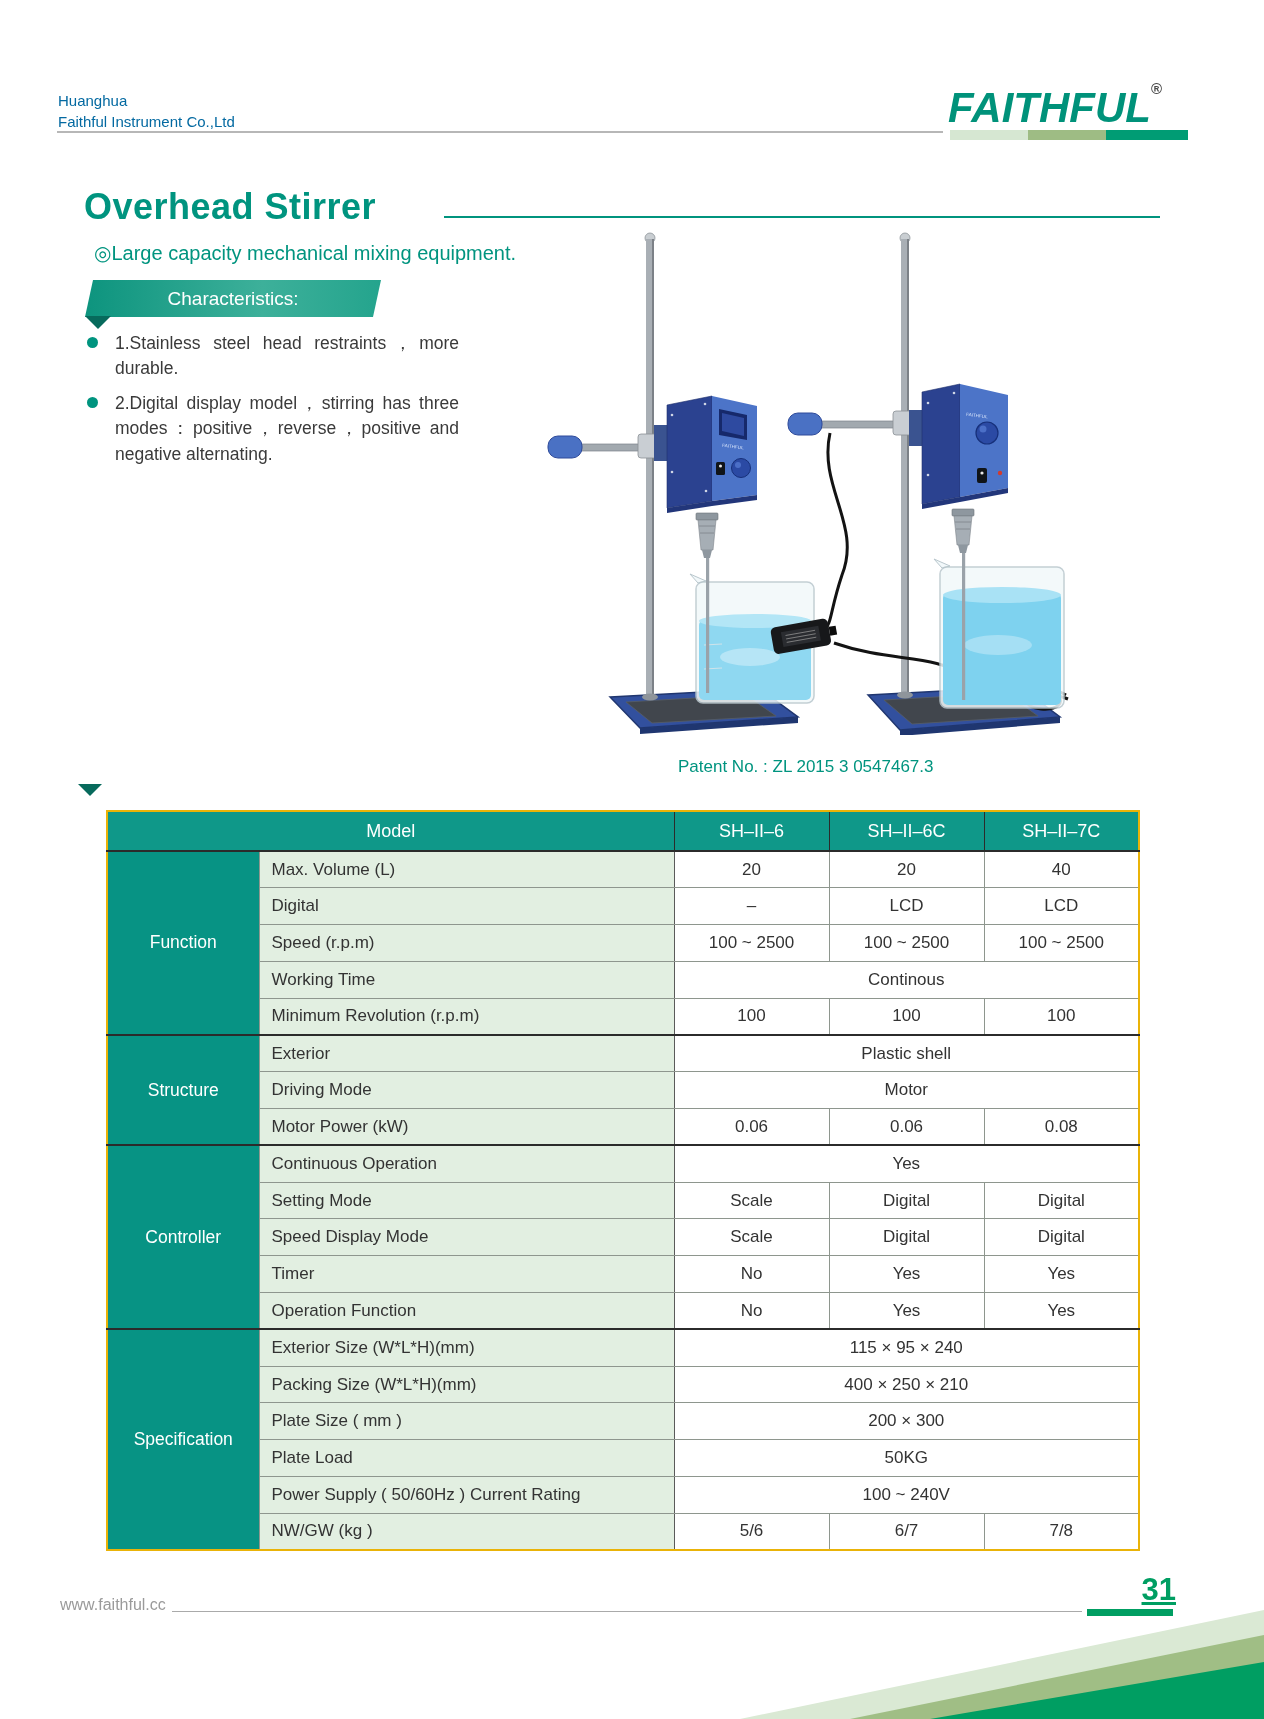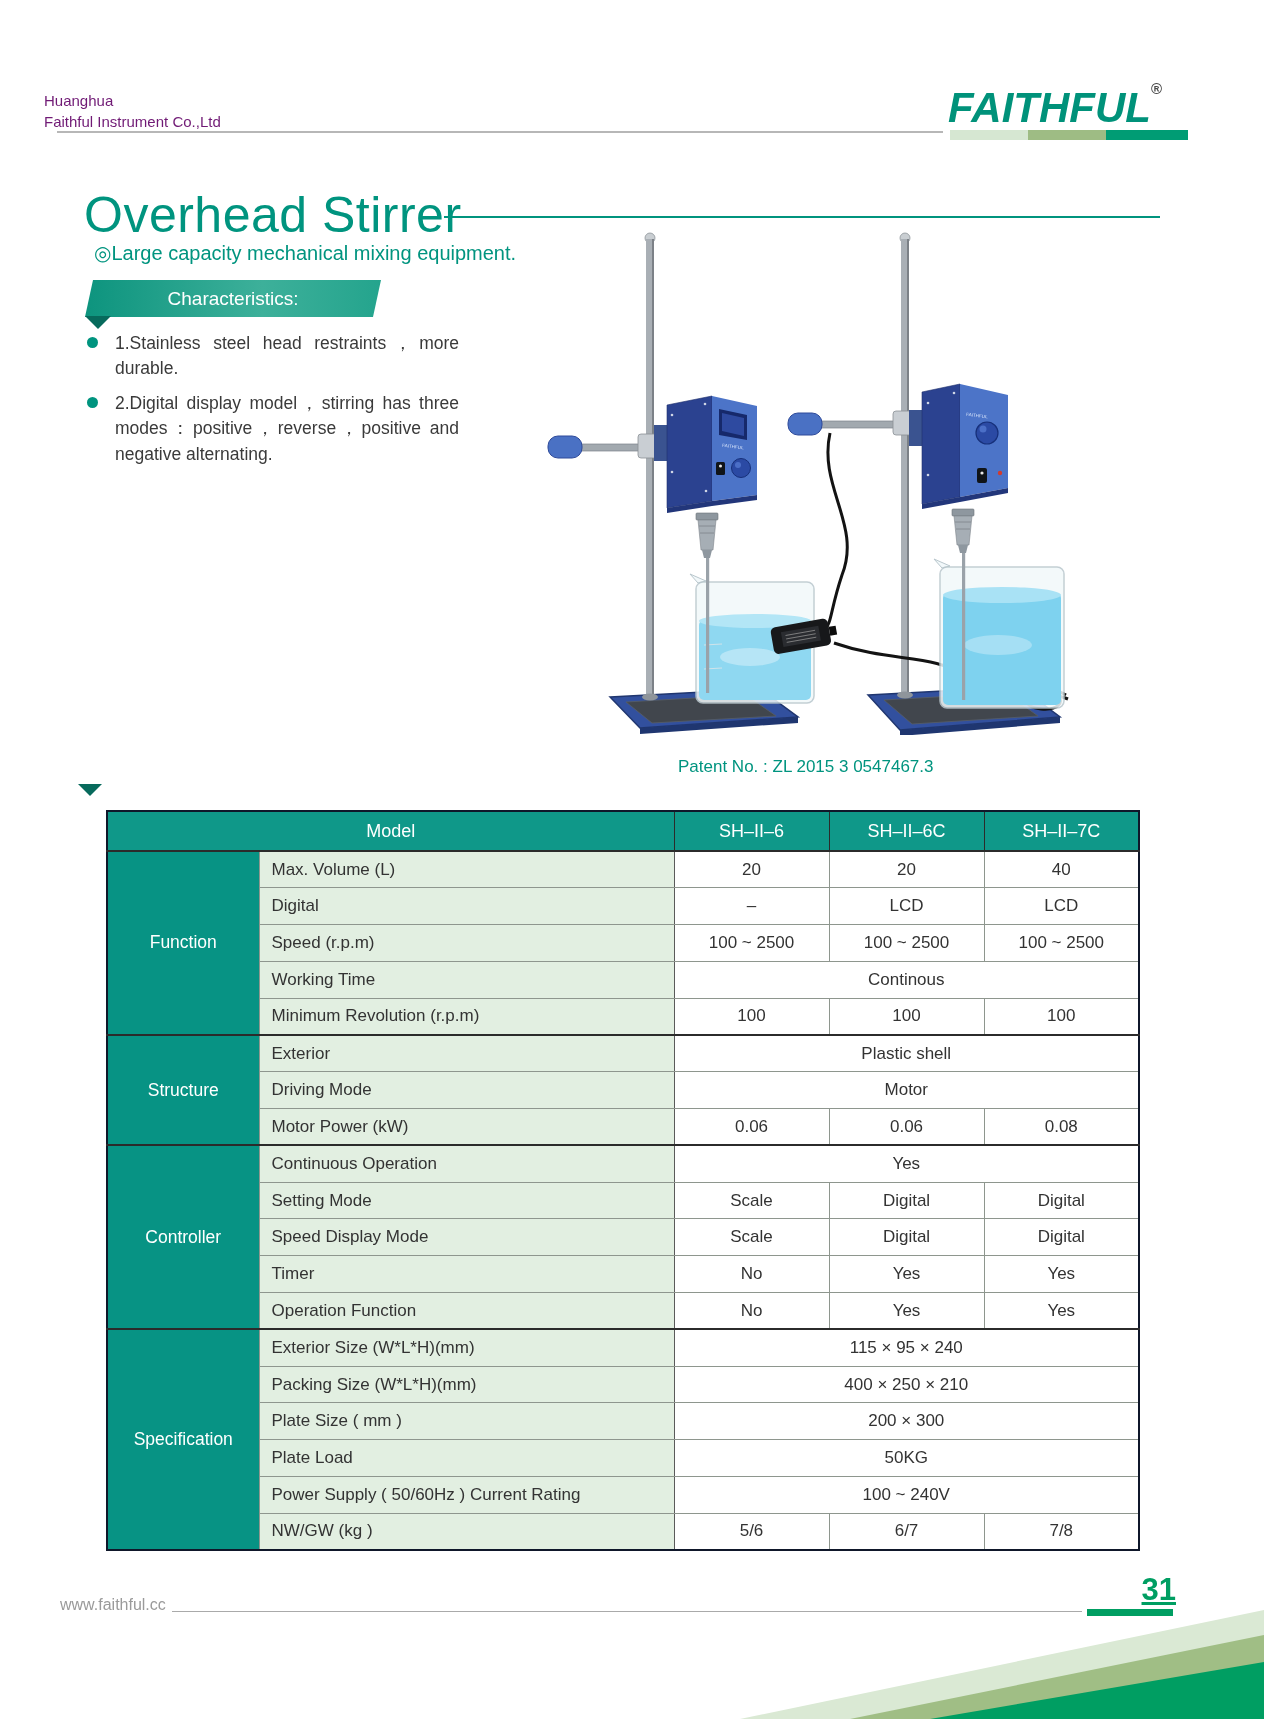--- a/index.html
+++ b/index.html
@@ -1,33 +1,33 @@
 <!DOCTYPE html>
 <html><head>
 <meta charset="utf-8">
 <style>
   html,body{margin:0;padding:0;background:#ffffff;}
   .page{position:relative;width:1264px;height:1719px;background:#fff;overflow:hidden;
         font-family:"Liberation Sans",sans-serif;}
   .abs{position:absolute;}
 
   
-  .company{left:44px;top:90px;font-size:15px;line-height:1.4;color:#701a75;}
+  .company{left:58px;top:90px;font-size:15px;line-height:1.4;color:#0369a1;}
   .header-rule{left:57px;top:131px;width:886px;height:2px;background:#b7b7b7;}
   .logo{left:948px;top:80px;width:244px;height:64px;}
   .logo-text{font-size:42px;font-weight:bold;font-style:italic;color:#00927a;letter-spacing:0px;}
   .logo-reg{font-size:15px;font-weight:bold;color:#4a4a4a;vertical-align:28px;font-style:normal;}
   .logo-bar{left:950px;top:130px;width:238px;height:10px;display:flex;}
   .logo-bar span{height:100%;}
   .seg1{width:78px;background:#d6e7d2;}
   .seg2{width:78px;background:#9ebc84;}
   .seg3{width:82px;background:#009c74;}
 
   
-  .page-title{left:84px;top:186px;font-size:50px;font-weight:normal;color:#00947f;letter-spacing:0.5px;}
+  .page-title{left:84px;top:186px;font-size:36px;font-weight:bold;color:#00947f;letter-spacing:0.5px;}
   .title-rule{left:444px;top:216px;width:716px;height:2px;background:#00947e;}
   .subtitle{left:94px;top:241px;font-size:20px;color:#00947f;}
 
   
   .ribbon{color:#fff;background:linear-gradient(90deg,#0d947e 0%,#3db09a 60%,#24a48d 100%);}
   .ribbon-char{left:85px;top:280px;width:296px;height:37px;line-height:37px;text-align:center;
        font-size:19px;clip-path:polygon(8px 0,296px 0,288px 37px,0 37px);}
   .fold-char{left:85px;top:316px;width:26px;height:13px;background:#076a5c;
        clip-path:polygon(0 0,26px 0,13px 13px);}
   .ribbon-params{left:78px;top:751px;width:268px;height:34px;line-height:34px;text-align:center;
@@ -38,21 +38,21 @@
   
   .char-list{left:85px;top:331px;width:374px;list-style:none;margin:0;padding:0;}
   .char-list li{position:relative;padding-left:30px;margin-bottom:9px;font-size:17.5px;
        line-height:1.45;color:#3a3a3a;text-align:justify;}
   .dot{position:absolute;left:2px;top:6px;width:11px;height:11px;border-radius:50%;background:#00947f;}
 
   .patent{left:678px;top:757px;width:300px;text-align:left;font-size:17px;color:#00947f;}
 
   
   .table-wrap{left:106px;top:810px;}
-  #tech-table{border-collapse:collapse;table-layout:fixed;width:1032px;border:2px solid #0f172a;}
+  #tech-table{border-collapse:collapse;table-layout:fixed;width:1032px;border:2px solid #eab308;}
   #tech-table th{background:#0f9889;color:#ffffff;font-weight:normal;font-size:18px;height:36px;
        border:1px solid #2b2b2b;border-bottom:2px solid #2b2b2b;}
   #tech-table td{height:36.8px;font-size:17px;color:#333;border:1px solid #8e968e;
        padding:0;box-sizing:border-box;}
   #tech-table td.cat{background:#079384;color:#fff;text-align:center;font-size:17.5px;margin-left:46px;}
   #tech-table td.param{background:#e2efe1;text-align:left;padding-left:12px;border-right:1px solid #5a5a5a;}
   #tech-table td.val{text-align:center;background:#fff;}
   #tech-table td.val + td.val{border-left:1px solid #6a6a6a;}
   #tech-table tr.group-start td{border-top:2px solid #2b2b2b;}
 

